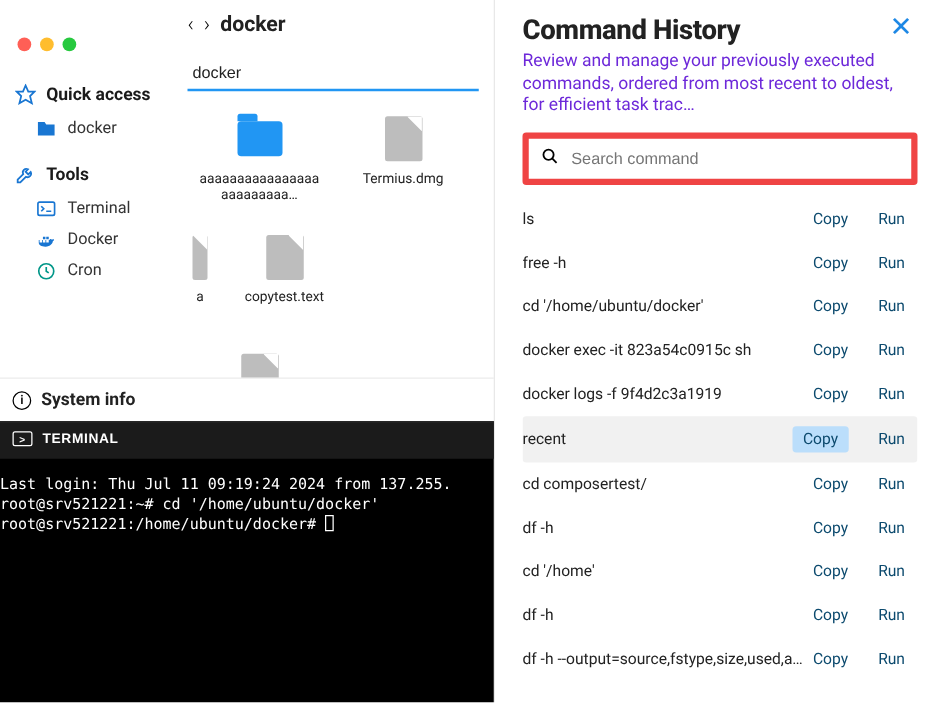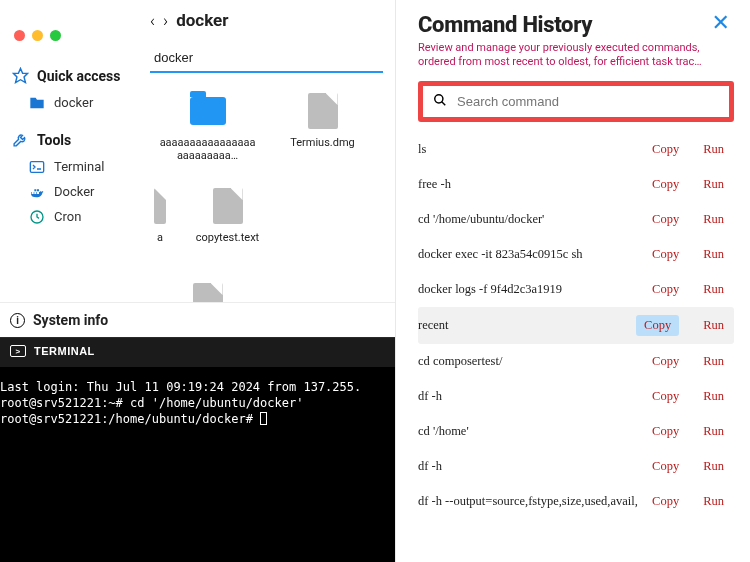--- a/index.html
+++ b/index.html
@@ -40,29 +40,29 @@
   .term-icon { width: 16px; height: 12px; border: 1.5px solid #fff; border-radius: 2px; display: flex; align-items: center; justify-content: center; }
   .term-icon::after { content: ">"; font-size: 8px; }
   .term-body { padding: 12px 0; white-space: pre-wrap; line-height: 1.35; }
   .cursor { display: inline-block; width: 7px; height: 13px; border: 1px solid #fff; vertical-align: -2px; }
 
   
   .right { flex: 1; padding: 12px 16px 0 22px; display: flex; flex-direction: column; overflow: hidden; justify-content: space-between; }
   .panel-head { display: flex; align-items: flex-start; justify-content: space-between; }
   .panel-title { font-size: 22px; font-weight: 800; letter-spacing: -.3px; }
   .close { font-size: 22px; color: #1e88e5; cursor: pointer; padding: 0 4px; line-height: 1; font-weight: 300; }
-  .panel-sub { font-size: 11px; color: #be185d; padding: 4px 0 12px 0; line-height: 1.25; }
+  .panel-sub { font-size: 14px; color: #6d28d9; padding: 4px 0 12px 0; line-height: 1.25; }
   .panel-search { border: 5px solid #ef4444; border-radius: 3px; display: flex; align-items: center; gap: 10px; padding: 7px 10px; }
   .panel-search .mag { font-size: 14px; }
   .panel-search input { border: none; outline: none; font-size: 13px; color: #888; flex: 1; }
   .history { flex: 1; overflow-y: hidden; margin-top: 10px; }
-  .hrow { display: flex; align-items: center; padding: 8px 4px 8px 0; font-size: 12.5px; font-family: Liberation Serif, serif; }
+  .hrow { display: flex; align-items: center; padding: 8px 4px 8px 0; font-size: 12.5px; }
   .hrow.hl { background: #f1f1f1; border-radius: 3px; }
   .hrow .cmd { flex: 1; color: #222; white-space: nowrap; overflow: hidden; text-overflow: ellipsis; }
-  .hrow .act { color: #b91c1c; font-size: 12.5px; cursor: pointer; padding: 2px 6px; }
+  .hrow .act { color: #0c4a6e; font-size: 12.5px; cursor: pointer; padding: 2px 6px; }
   .hrow.hl .act.copy { background: #bbdefb; border-radius: 3px; padding: 3px 8px; margin-right: 6px; }
   .hrow .act.run { margin-left: 12px; }
   .info-icon { width: 15px; height: 15px; border: 1.5px solid #000; border-radius: 50%; display: inline-flex; align-items: center; justify-content: center; font-size: 10px; font-weight: 700; }
 </style>
 </head>
 <body>
 
 <div class="app">
 
   <div class="left">

